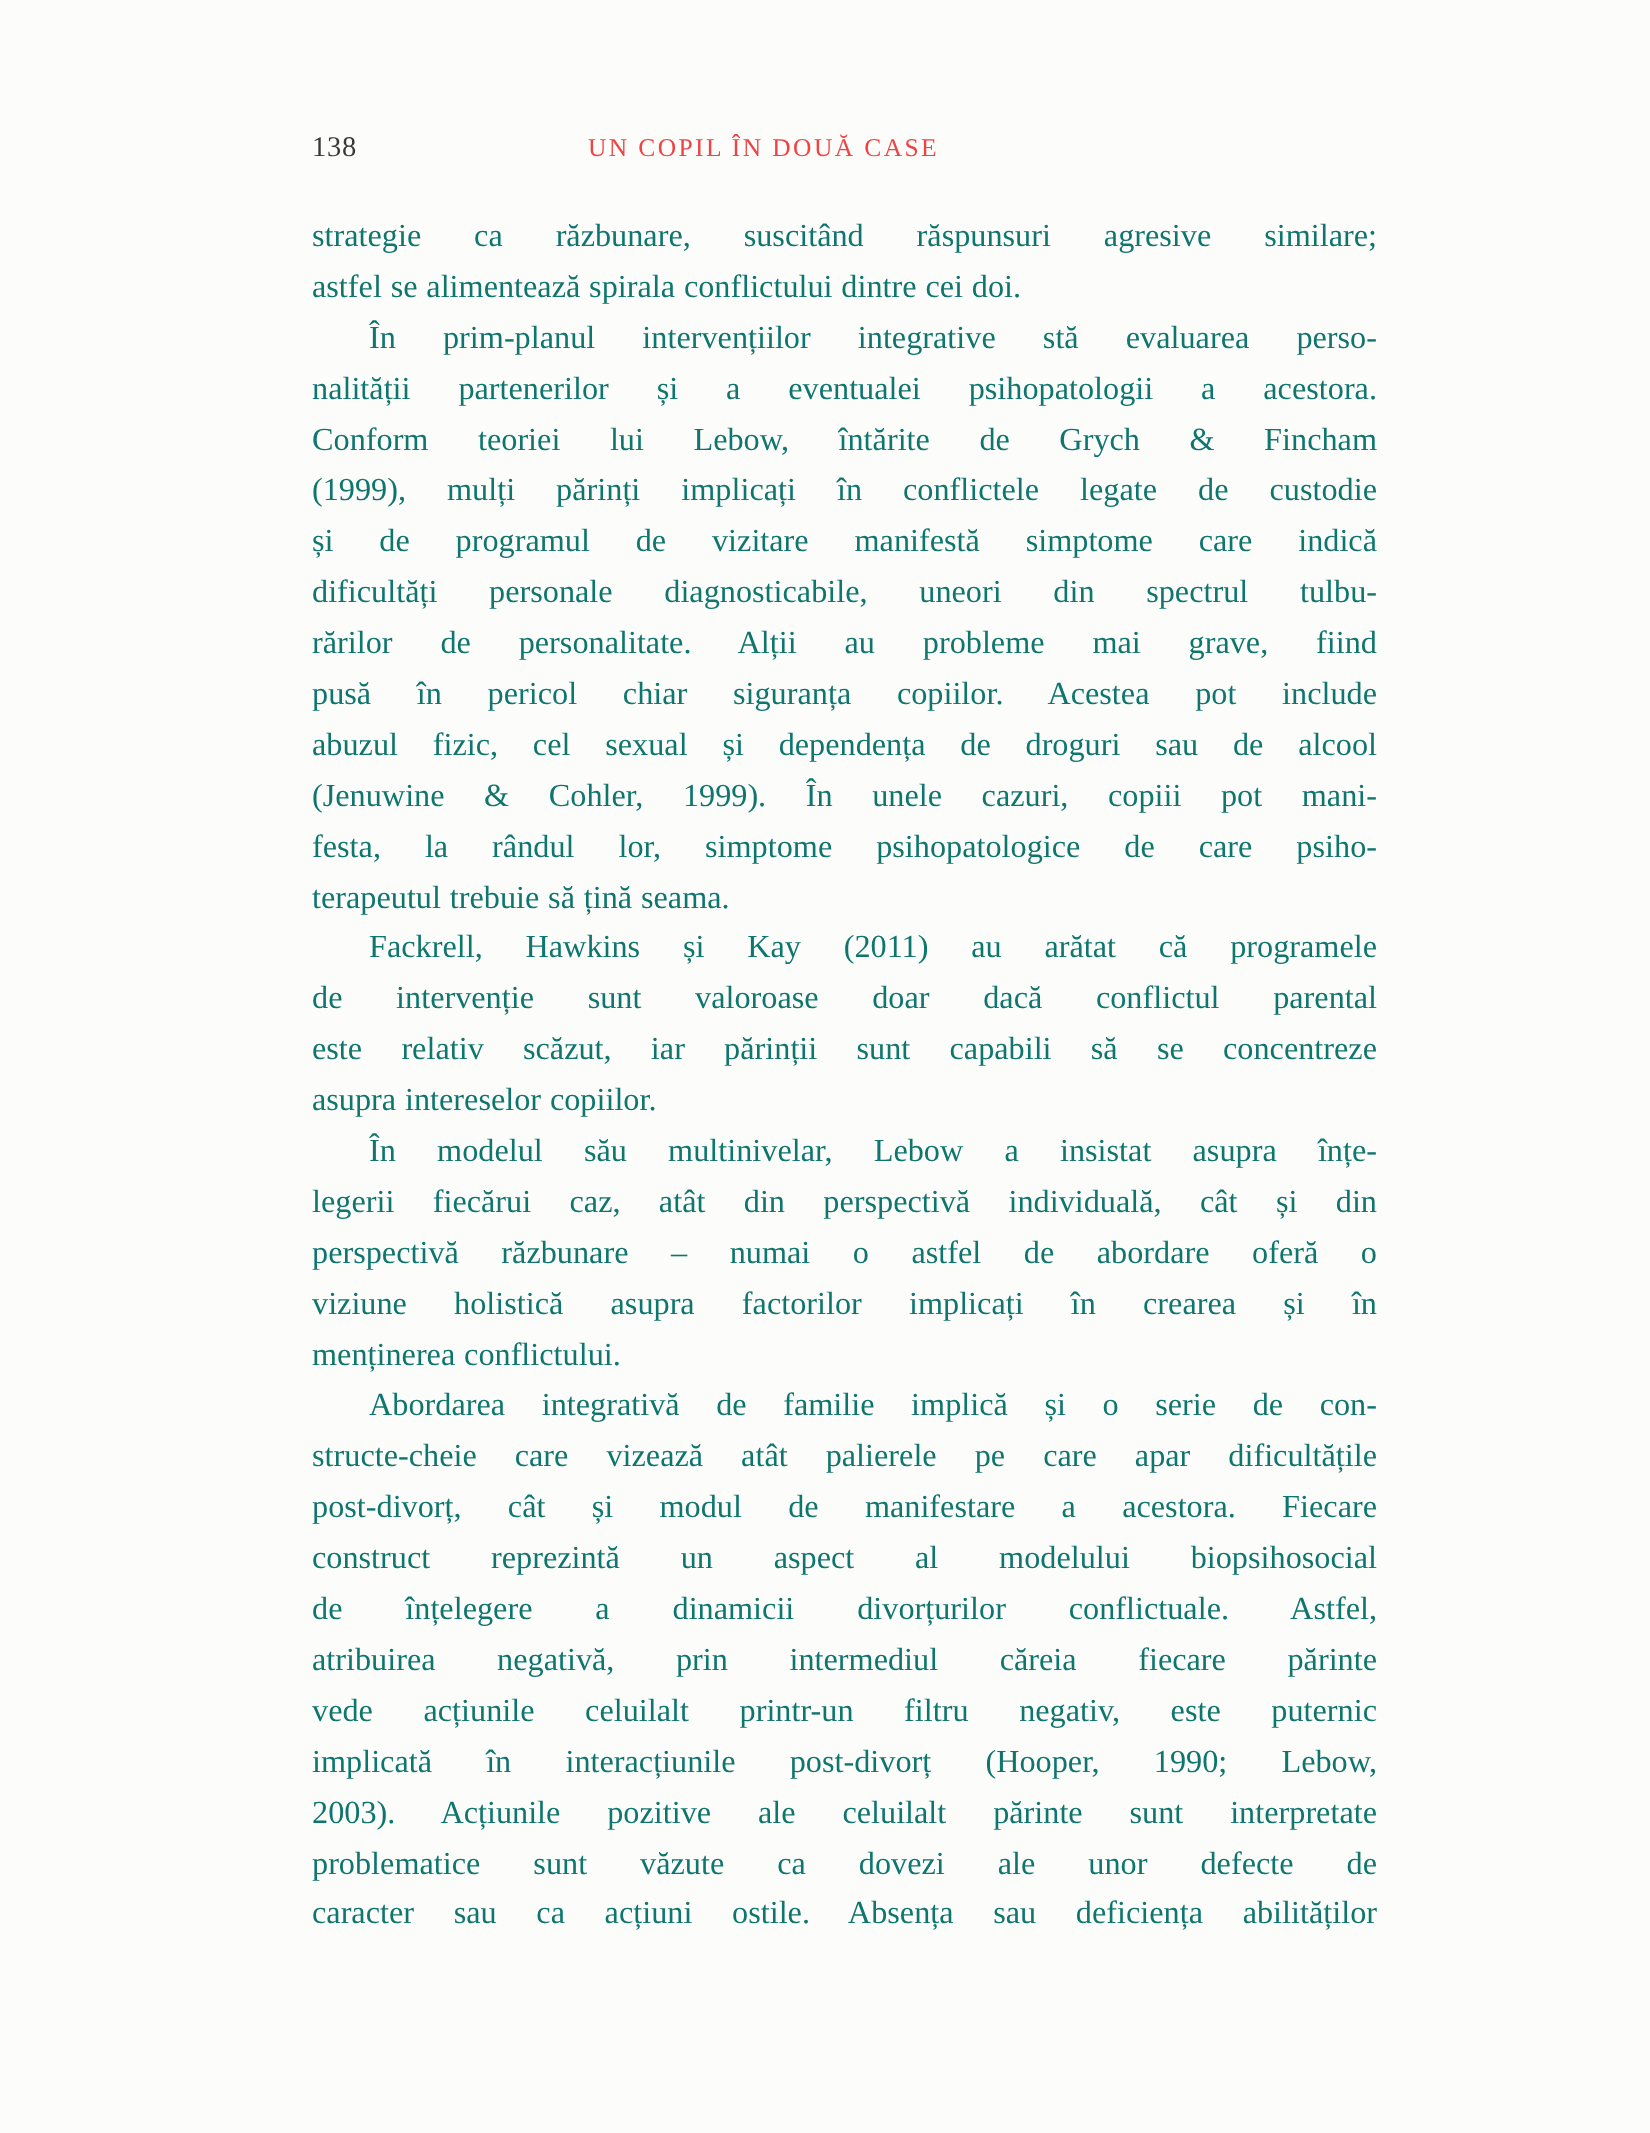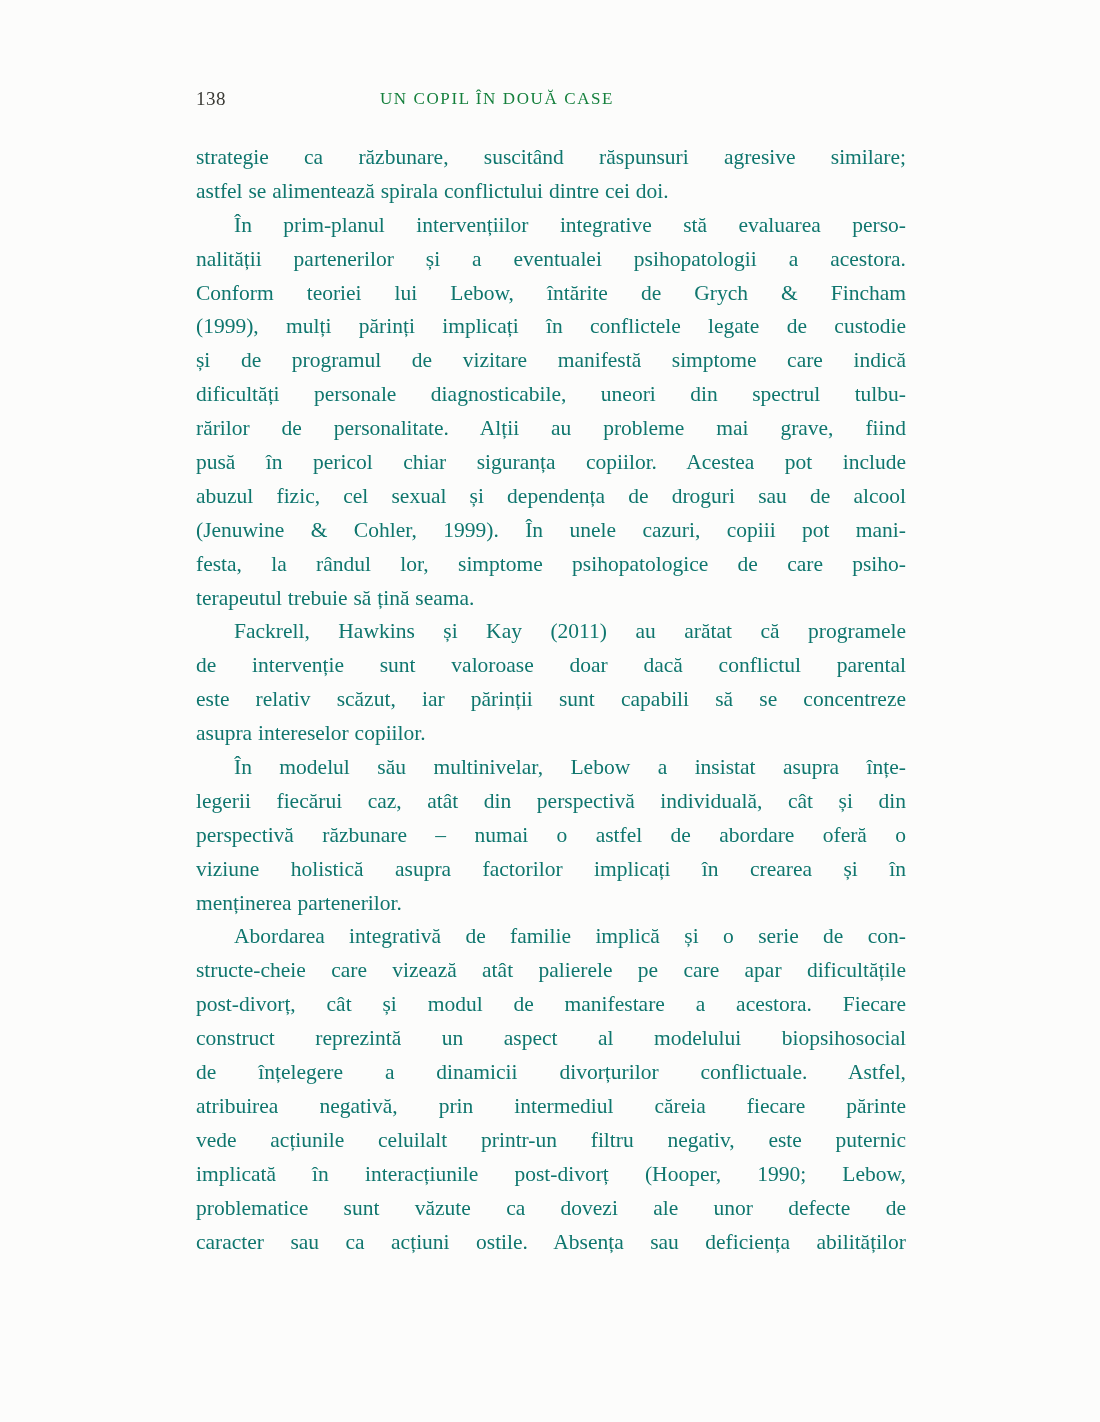--- a/index.html
+++ b/index.html
@@ -7,20 +7,21 @@
     padding: 0;
     background: #fcfcfb;
   }
   .page {
     position: relative;
     width: 991px;
     height: 1422px;
     background: #fcfcfb;
     overflow: hidden;
     font-family: "Liberation Serif", "DejaVu Serif", serif;
+    margin-left: 12px;
   }
   .running-head {
     position: absolute;
     top: 88px;
     left: 196px;
     right: 193px;
     height: 26px;
     color: #3a3a35;
   }
   .page-number {
@@ -29,21 +30,21 @@
     top: 0;
     font-size: 19px;
     letter-spacing: 0.5px;
     color: #3a3a35;
   }
   .head-title {
     display: block;
     text-align: center;
     font-size: 17px;
     letter-spacing: 1.6px;
-    color: #15803d;
+    color: #ef4444;
     padding-top: 1px;
   }
   .body-text {
     position: absolute;
     top: 141px;
     left: 196px;
     width: 710px;
     color: #0f766e;
   }
   .line {
@@ -87,25 +88,26 @@
       <div class="line">festa, la rândul lor, simptome psihopatologice de care psiho-</div>
       <div class="line end">terapeutul trebuie să țină seama.</div>
       <div class="line indent">Fackrell, Hawkins și Kay (2011) au arătat că programele</div>
       <div class="line">de intervenție sunt valoroase doar dacă conflictul parental</div>
       <div class="line">este relativ scăzut, iar părinții sunt capabili să se concentreze</div>
       <div class="line end">asupra intereselor copiilor.</div>
       <div class="line indent">În modelul său multinivelar, Lebow a insistat asupra înțe-</div>
       <div class="line">legerii fiecărui caz, atât din perspectivă individuală, cât și din</div>
       <div class="line">perspectivă răzbunare – numai o astfel de abordare oferă o</div>
       <div class="line">viziune holistică asupra factorilor implicați în crearea și în</div>
-      <div class="line end">menținerea partenerilor.</div>
+      <div class="line end">menținerea conflictului.</div>
       <div class="line indent">Abordarea integrativă de familie implică și o serie de con-</div>
       <div class="line">structe-cheie care vizează atât palierele pe care apar dificultățile</div>
       <div class="line">post-divorț, cât și modul de manifestare a acestora. Fiecare</div>
       <div class="line">construct reprezintă un aspect al modelului biopsihosocial</div>
       <div class="line">de înțelegere a dinamicii divorțurilor conflictuale. Astfel,</div>
       <div class="line">atribuirea negativă, prin intermediul căreia fiecare părinte</div>
       <div class="line">vede acțiunile celuilalt printr-un filtru negativ, este puternic</div>
       <div class="line">implicată în interacțiunile post-divorț (Hooper, 1990; Lebow,</div>
+      <div class="line">2003). Acțiunile pozitive ale celuilalt părinte sunt interpretate</div>
       <div class="line">problematice sunt văzute ca dovezi ale unor defecte de</div>
       <div class="line">caracter sau ca acțiuni ostile. Absența sau deficiența abilităților</div>
     </div>
 </div>
 
 </body></html>

